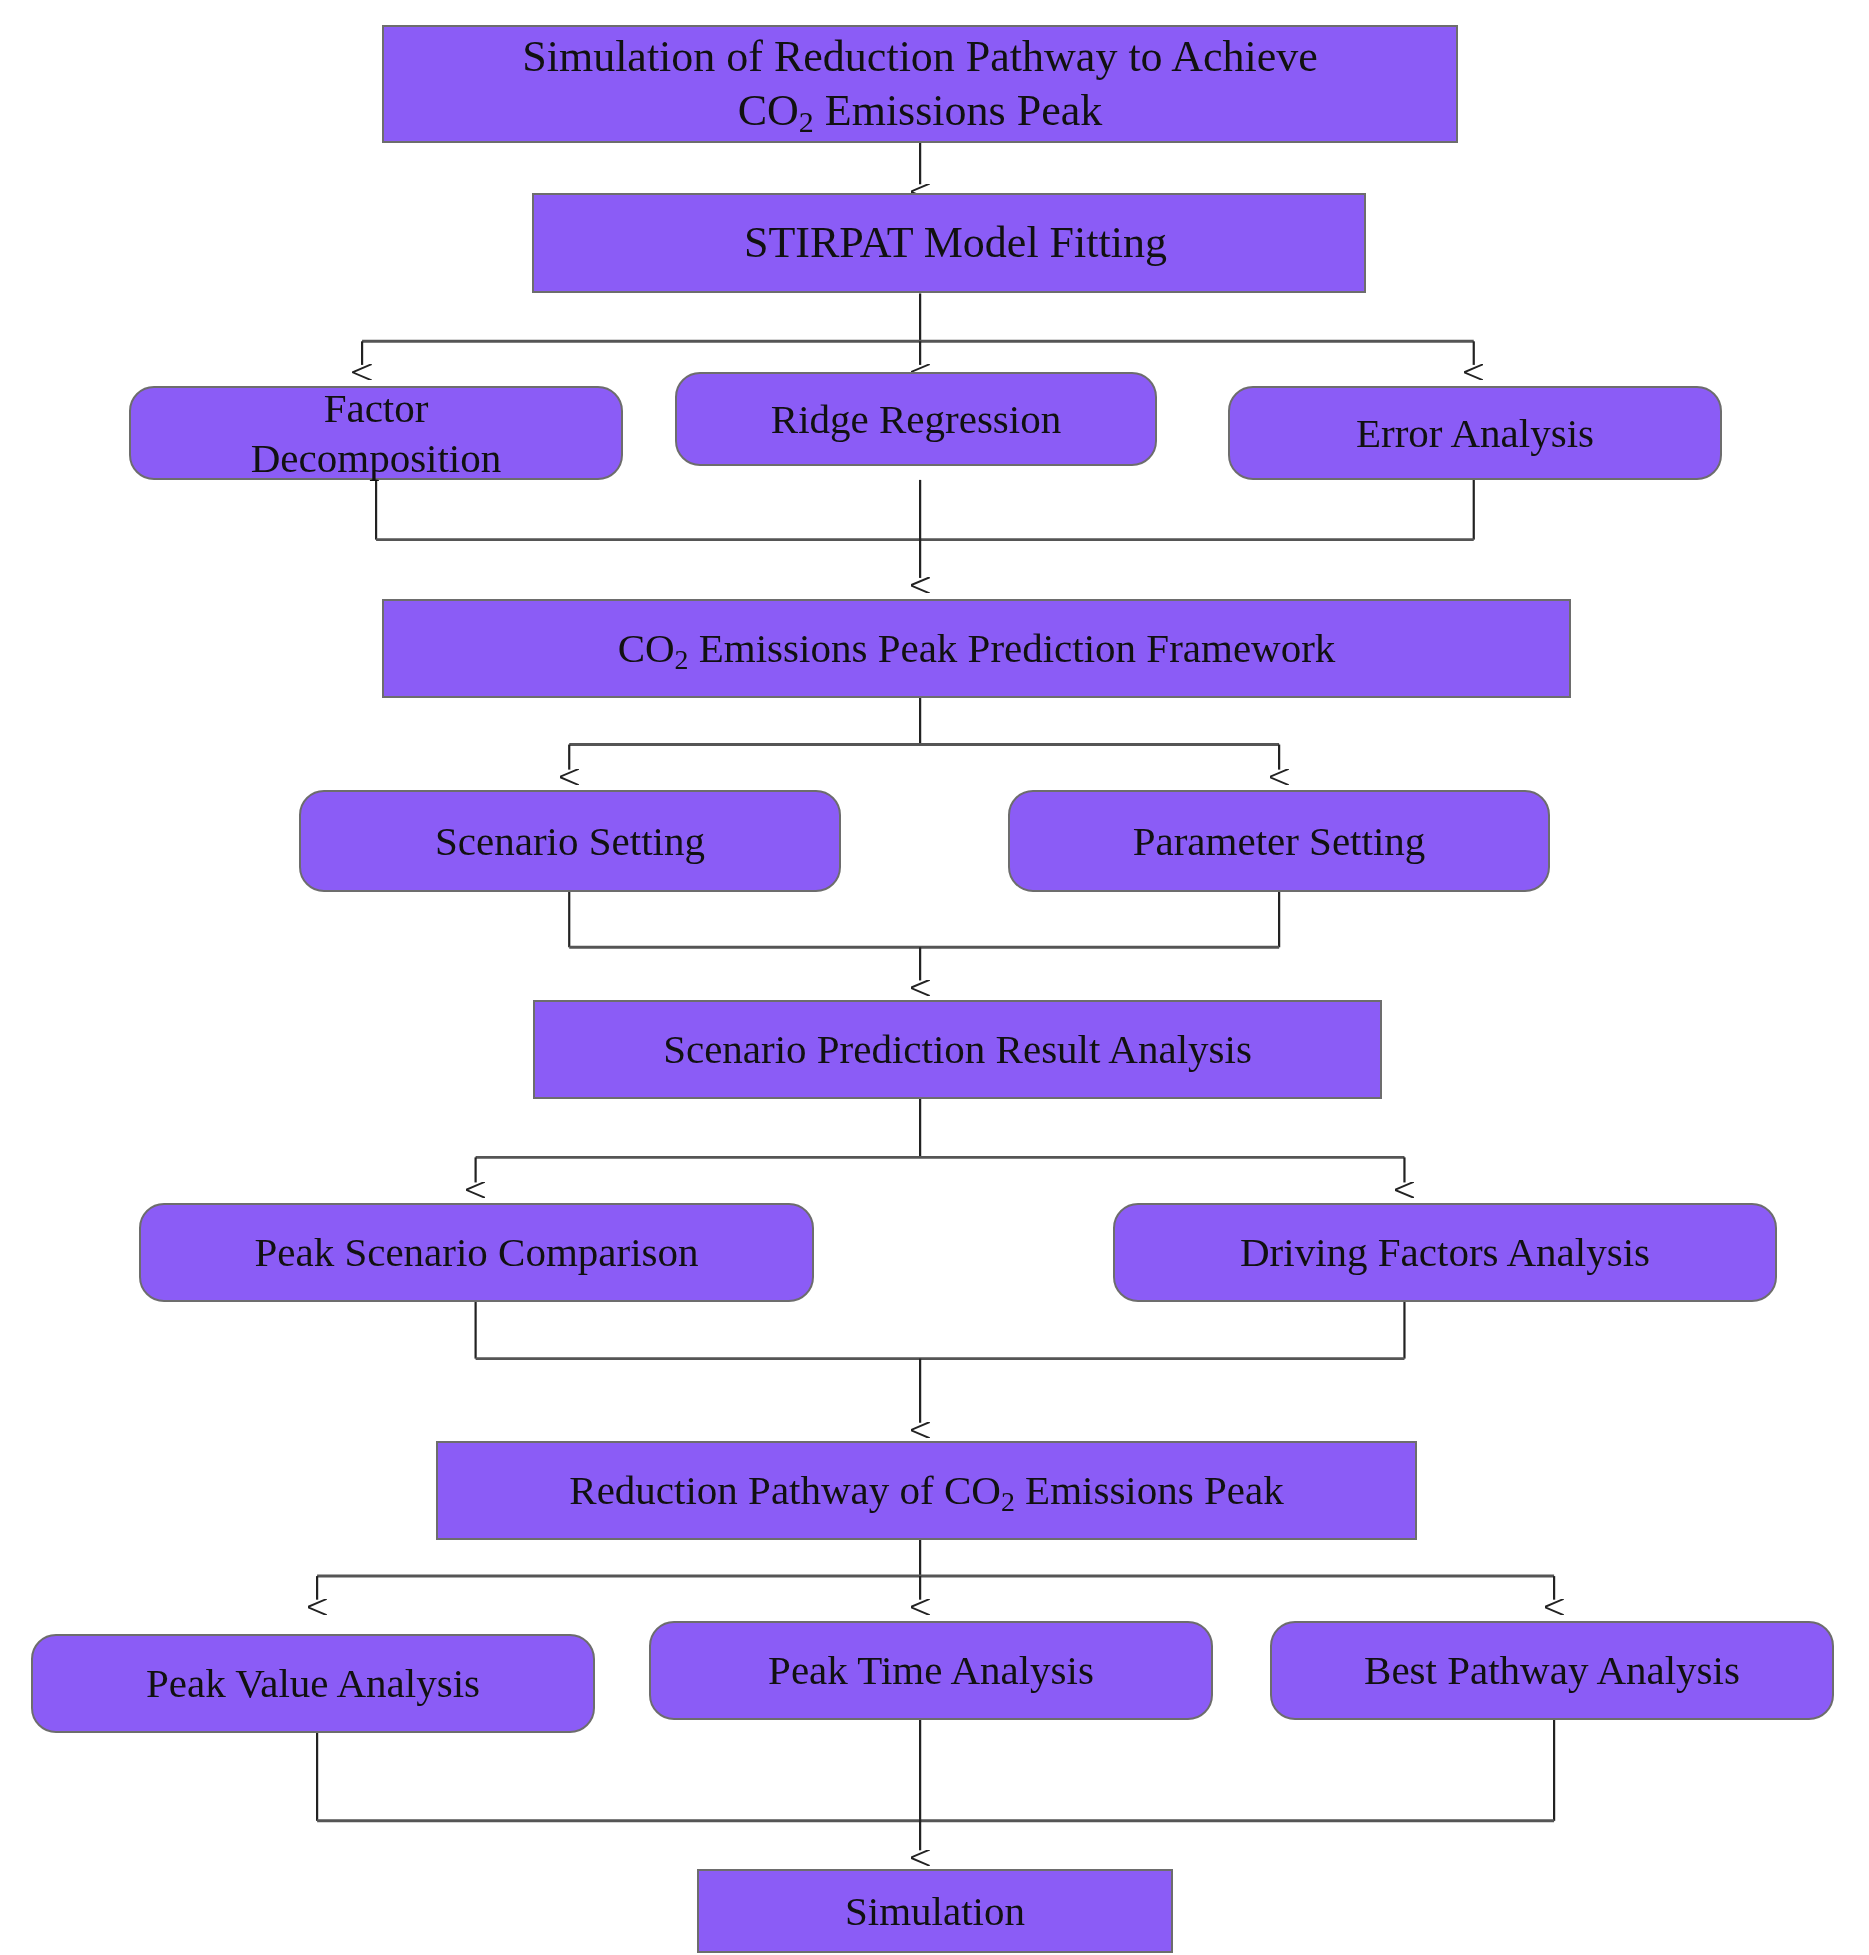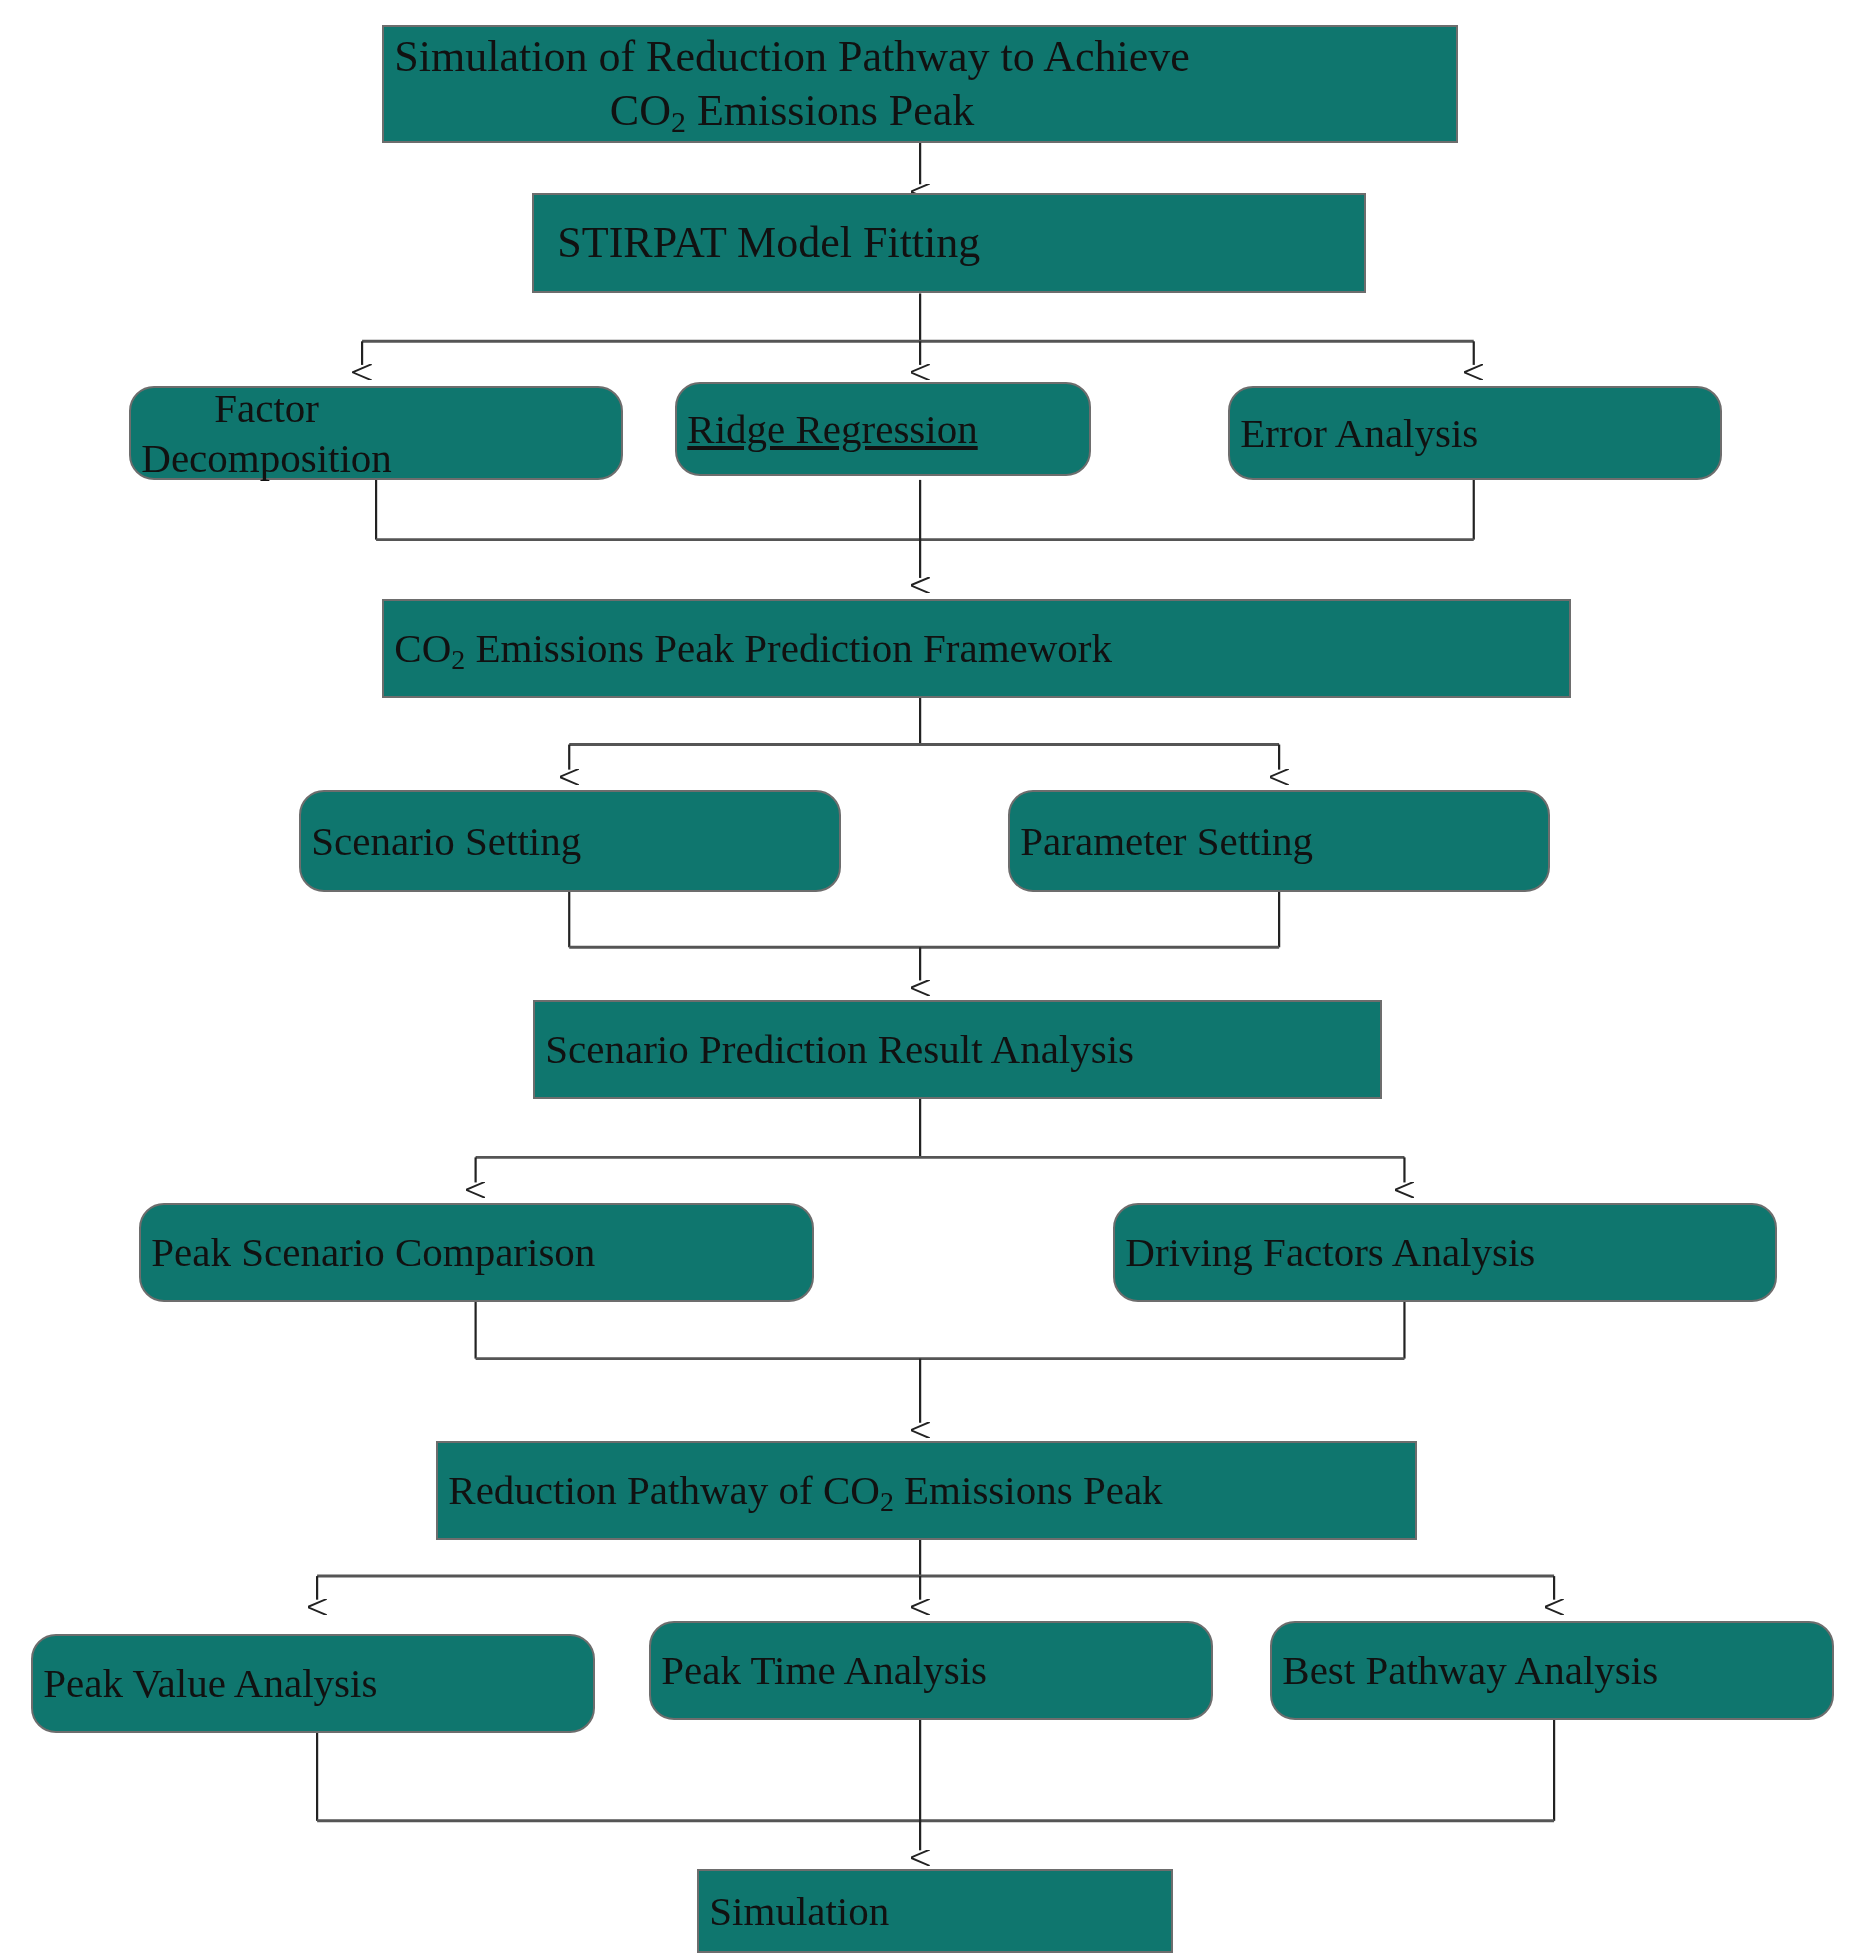--- a/index.html
+++ b/index.html
@@ -19,25 +19,25 @@
     position: absolute;
     left: 0;
     top: 0;
     width: 1869px;
     height: 1955px;
     pointer-events: none;
   }
   .node {
     position: absolute;
     box-sizing: border-box;
-    background: #0f766e;
+    background: #8b5cf6;
     border: 2.2px solid #6d6d6d;
     display: flex;
     align-items: center;
-    justify-content: flex-start;
+    justify-content: center;
     text-align: center;
     color: #111111;
     line-height: 1.22;
     z-index: 2;
   }
   .node.rect {
     border-radius: 0;
   }
   .node.round {
     border-radius: 25px;
@@ -120,21 +120,21 @@
 
   <div class="node rect" style="left:532px; top:193px; width:834px; height:100px; font-size:44px;padding-left:13px;">
     <span class="label">STIRPAT Model Fitting</span>
   </div>
 
   <div class="node round" style="left:129px; top:386px; width:494px; height:94px; font-size:41px;">
     <span class="label">Factor
 Decomposition</span>
   </div>
 
-  <div class="node round" style="left:675px; top:382px; width:416px; height:94px; font-size:41px;text-decoration:underline;">
+  <div class="node round" style="left:675px; top:372px; width:482px; height:94px; font-size:41px;">
     <span class="label">Ridge Regression</span>
   </div>
 
   <div class="node round" style="left:1228px; top:386px; width:494px; height:94px; font-size:41px;">
     <span class="label">Error Analysis</span>
   </div>
 
   <div class="node rect" style="left:382px; top:599px; width:1189px; height:99px; font-size:41px;">
     <span class="label"><span>CO</span><sub>2</sub><span> Emissions Peak Prediction Framework</span></span>
   </div>

